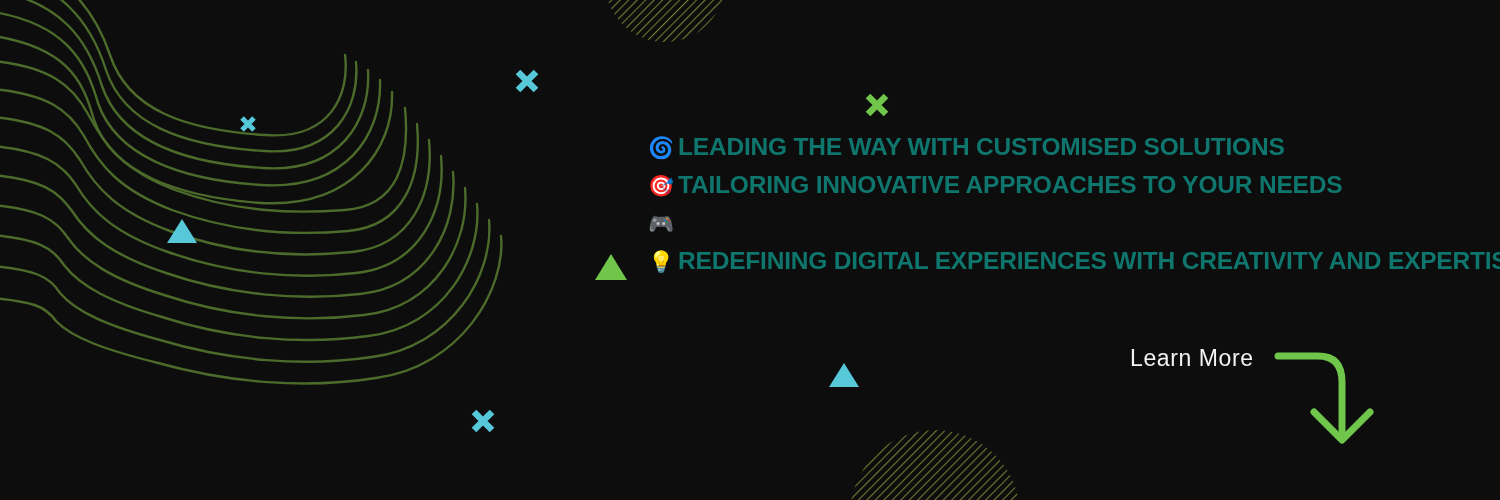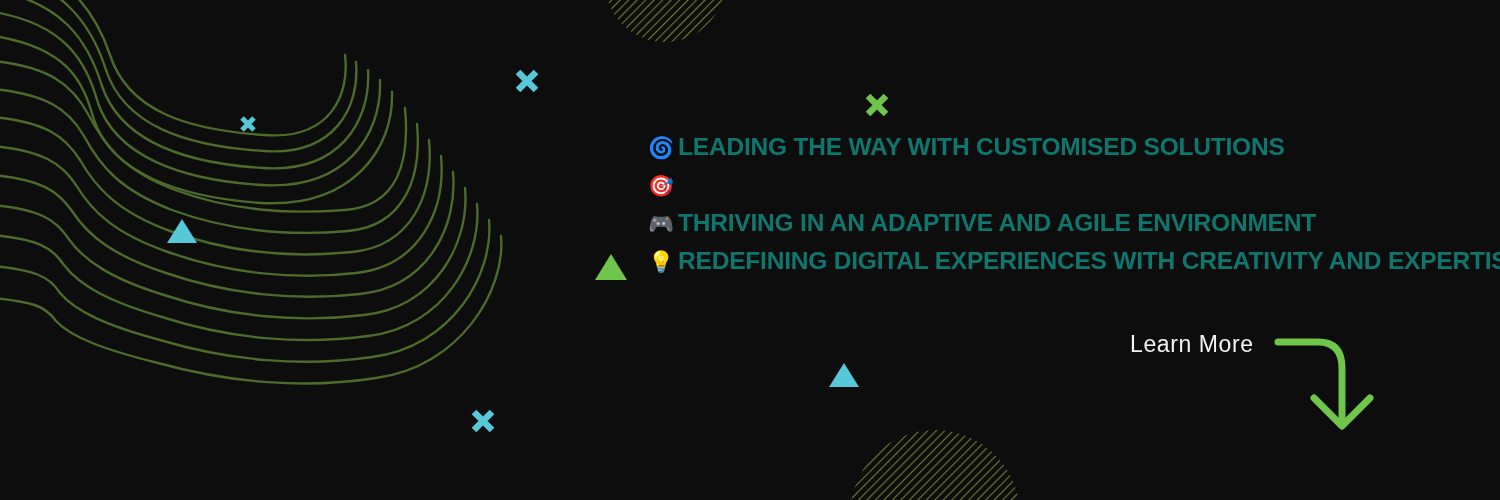--- a/index.html
+++ b/index.html
@@ -58,21 +58,21 @@
     font-weight: bold;
     letter-spacing: -0.2px;
     line-height: 1;
     font-family: "Liberation Sans", sans-serif;
   }
 
   
   .learn-more-wrap {
     position: absolute;
     left: 1130px;
-    top: 328px;
+    top: 342px;
     display: flex;
     align-items: flex-start;
   }
   .learn-more-label {
     color: #f2f2f2;
     font-size: 23px;
     font-weight: 300;
     letter-spacing: 0.6px;
     font-family: "Liberation Sans", sans-serif;
     line-height: 1;
@@ -163,25 +163,25 @@
 
   <div class="headlines">
 
     <div class="headline-row">
       <span class="headline-icon">🌀</span>
       <span class="headline-text">LEADING THE WAY WITH CUSTOMISED SOLUTIONS</span>
     </div>
 
     <div class="headline-row">
       <span class="headline-icon">🎯</span>
+      <span class="headline-text">TAILORING INNOVATIVE APPROACHES TO YOUR NEEDS</span>
     </div>
 
     <div class="headline-row">
       <span class="headline-icon">🎮</span>
-      <span class="headline-text">THRIVING IN AN ADAPTIVE AND AGILE ENVIRONMENT</span>
     </div>
 
     <div class="headline-row">
       <span class="headline-icon">💡</span>
       <span class="headline-text">REDEFINING DIGITAL EXPERIENCES WITH CREATIVITY AND EXPERTISE</span>
     </div>
 
   </div>
 
   <div class="learn-more-wrap">

